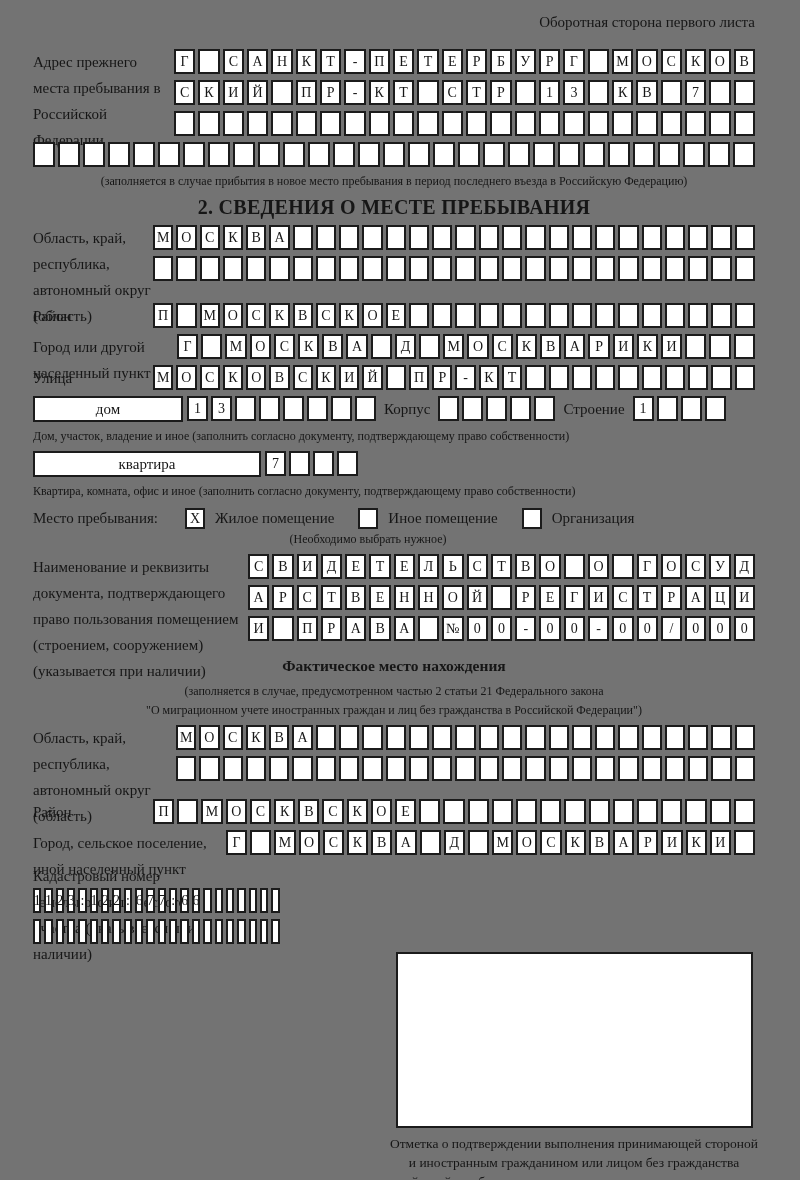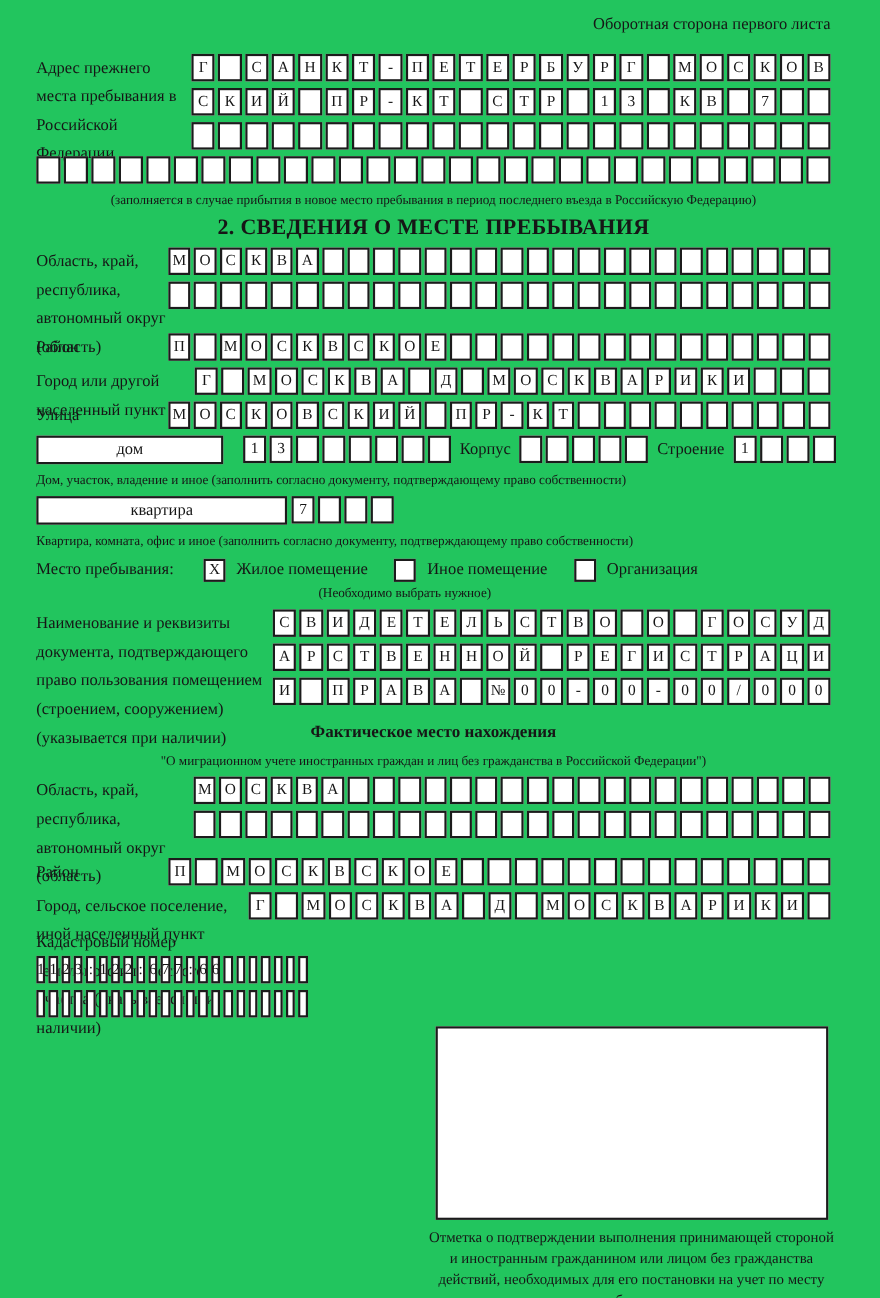--- a/index.html
+++ b/index.html
@@ -1,19 +1,19 @@
 <!DOCTYPE html>
 <html><head>
 <meta charset="utf-8">
 <style>
   html,body{margin:0;padding:0;background:#ffffff;}
   .page{
     width:800px;height:1180px;box-sizing:border-box;
     padding:14px 45px 12px 33px;position:relative;overflow:hidden;
-    font-family:"Liberation Serif","DejaVu Serif",serif;color:#161616;background:#22c55e;
+    font-family:"Liberation Serif","DejaVu Serif",serif;color:#161616;background:#737373;
   }
   .header-note{text-align:right;font-size:15px;margin-bottom:18px;}
 
   .form-row{display:flex;align-items:flex-start;margin-bottom:6px;}
   .row-label{flex:none;font-size:15px;line-height:26px;height:25px;overflow:visible;}
   .w140{width:141px;} .w120{width:120px;} .w144{width:144px;} .w215{width:215px;}
   .w143{width:143px;} .w193{width:193px;}
   .lift{margin-top:-12px;}
   .mt22{margin-top:22px;} .mt18{margin-top:18px;} .mt20{margin-top:20px;flex-direction:column;} .mt6{margin-top:6px;}
 
@@ -31,21 +31,21 @@
   .caption.center{text-align:center;}
   .note-center{margin-left:120px;width:430px;text-align:center;}
 
   .section-title{font-weight:bold;font-size:20px;text-align:center;margin:6px 0 6px;letter-spacing:.3px;}
   .fact-title{font-weight:bold;font-size:15.5px;text-align:center;margin:16px 0 8px;}
 
   .box-label{
     flex:none;box-sizing:border-box;border:2px solid #1b1b1b;height:26px;
     display:flex;align-items:center;justify-content:center;font-size:15px;background:#fff;
   }
-  .dom-box{width:170px;margin-right:18px;}
+  .dom-box{width:150px;margin-right:4px;}
   .kv-box{width:228px;margin-right:4px;}
   .inline-label{flex:none;font-size:15px;line-height:26px;margin:0 8px;}
 
   .mesto-row{display:flex;align-items:center;font-size:15px;margin:8px 0 2px;}
   .mesto-label{flex:none;width:142px;}
   .cb{
     flex:none;width:20px;height:21px;box-sizing:border-box;border:2px solid #1b1b1b;
     display:flex;align-items:center;justify-content:center;font-size:14px;margin:0 10px;background:#fff;
   }
   .opt{flex:none;margin-right:14px;}
@@ -458,20 +458,21 @@
           <span class="cell">0</span>
           <span class="cell">/</span>
           <span class="cell">0</span>
           <span class="cell">0</span>
           <span class="cell">0</span>
         </div>
     </div>
   </div>
 
   <div class="fact-title">Фактическое место нахождения</div>
+  <div class="caption center" style="margin-bottom:2px;">(заполняется в случае, предусмотренном частью 2 статьи 21 Федерального закона</div>
   <div class="caption center">"О миграционном учете иностранных граждан и лиц без гражданства в Российской Федерации")</div>
 
   <div class="form-row">
     <div class="row-label w143">Область, край, республика, автономный округ (область)</div>
     <div class="grid-col">
       <div class="grid">
           <span class="cell">М</span>
           <span class="cell">О</span>
           <span class="cell">С</span>
           <span class="cell">К</span>

